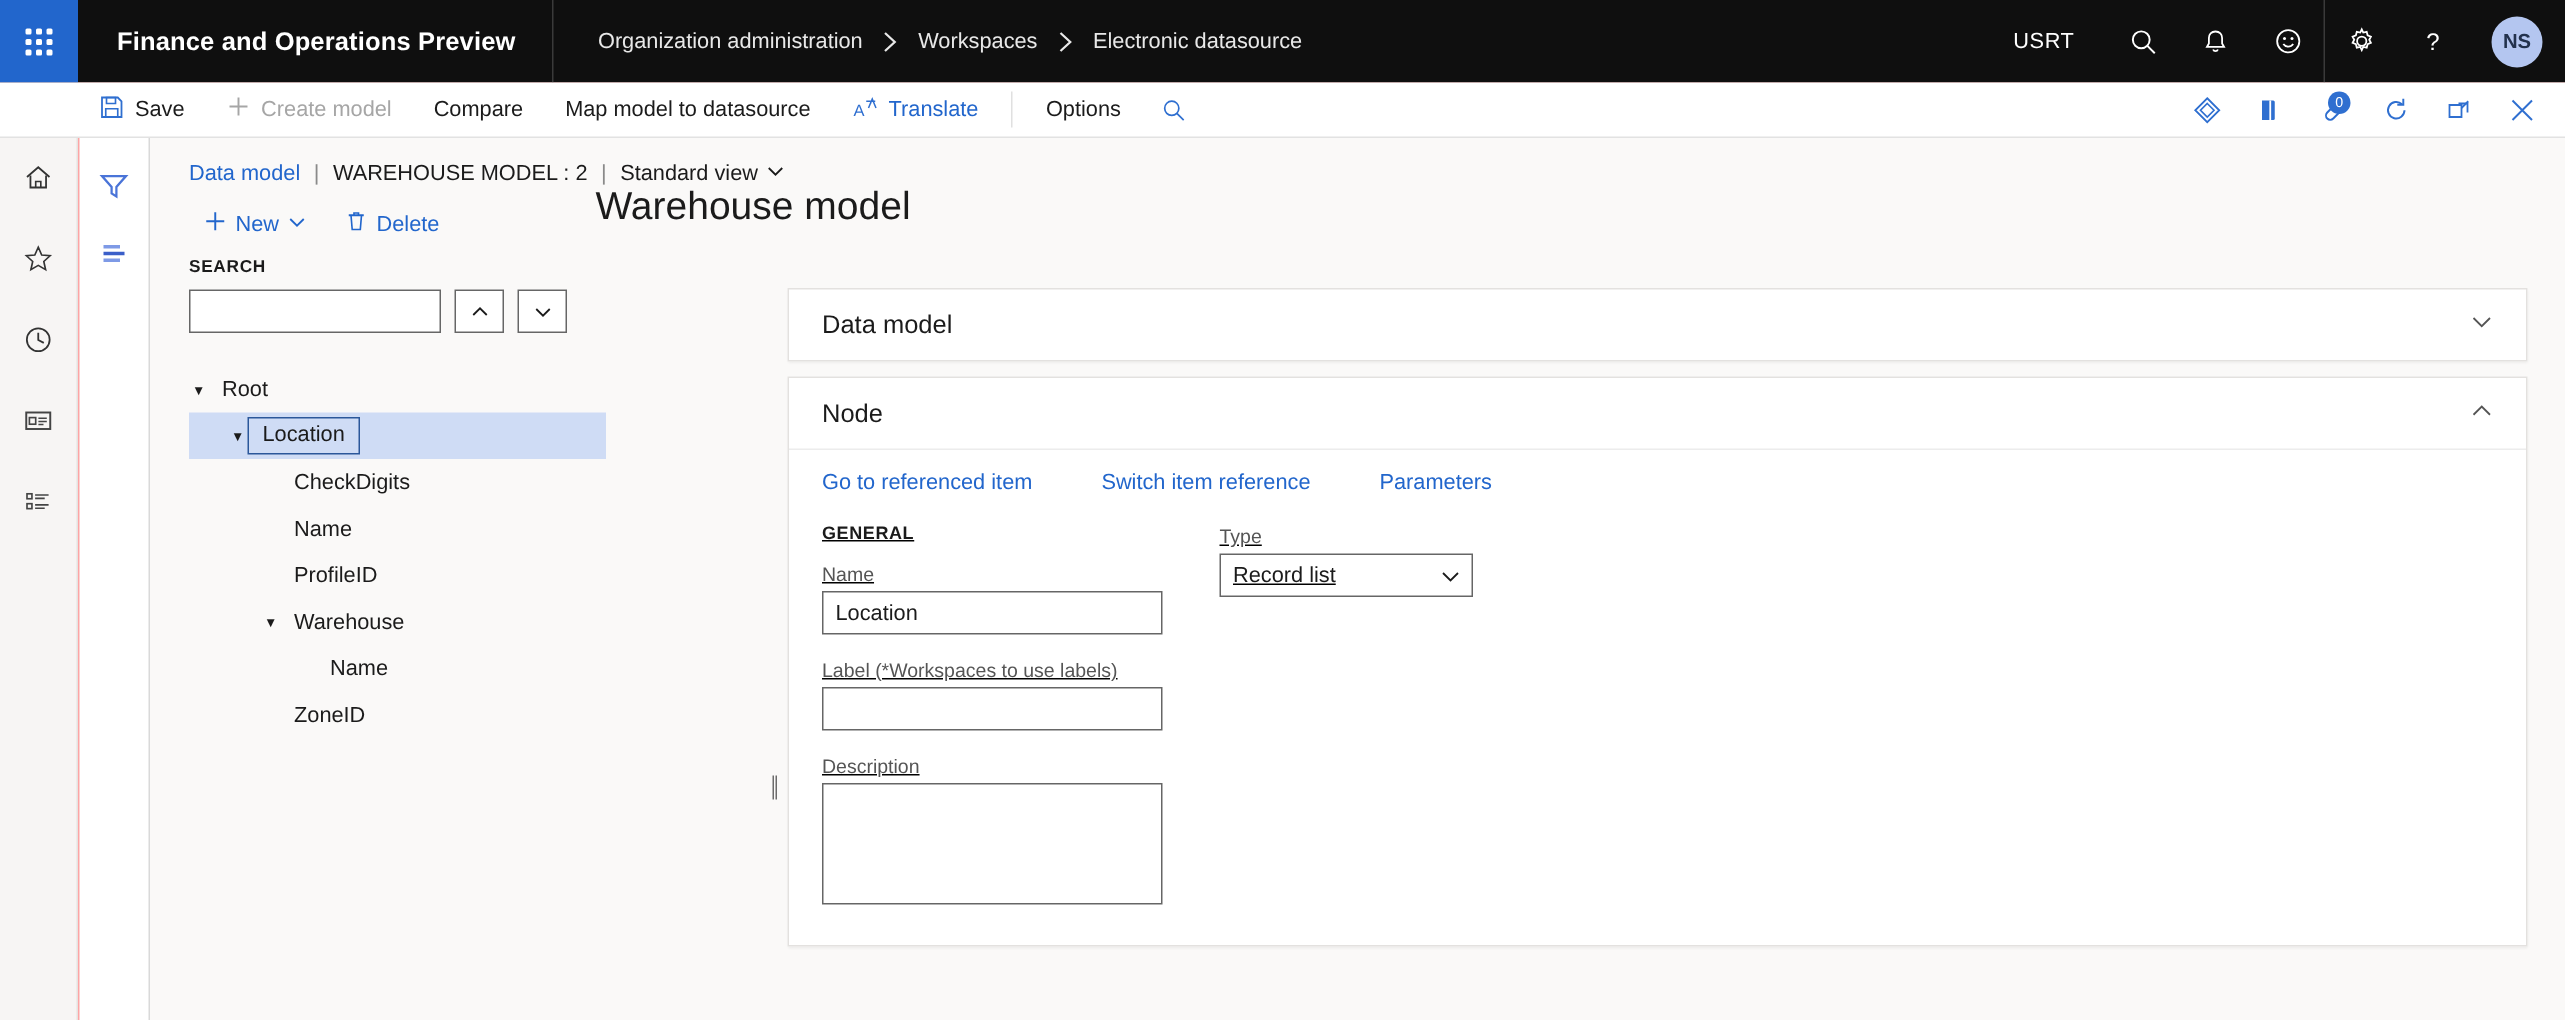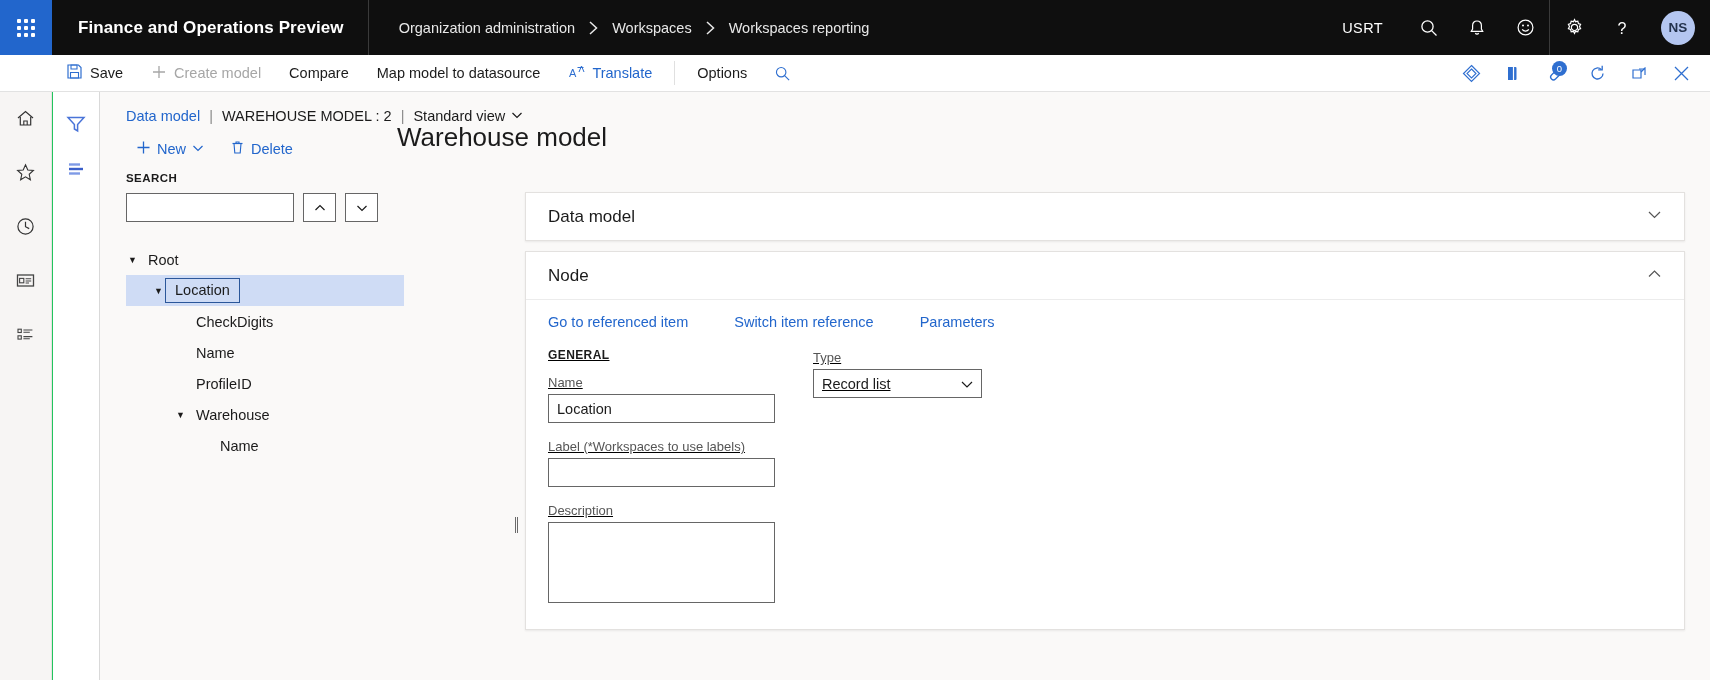--- a/index.html
+++ b/index.html
@@ -2,21 +2,21 @@
 <html><head>
 <meta charset="utf-8">
 <style>
   * { box-sizing: border-box; margin: 0; padding: 0; }
   html, body {
     width: 1710px; height: 680px;
     font-family: "Liberation Sans", sans-serif;
     background: #ffffff;
     overflow: hidden;
   }
-  .app { position: relative; width: 1710px; height: 680px; background:#22c55e; }
+  .app { position: relative; width: 1710px; height: 680px; background:#fca5a5; }
 
   
   .topbar {
     position:absolute; left:0; top:0; width:1710px; height:55px;
     background:#0f0f0f; display:flex; align-items:center;
   }
   .waffle {
     width:52px; height:55px; background:#2266cc;
     display:flex; align-items:center; justify-content:center;
     flex:0 0 52px; cursor:pointer;
@@ -248,21 +248,21 @@
         <svg width="11" height="16" viewBox="0 0 11 16">
             <path d="M2 2 L8.5 8 L2 14" fill="none" stroke="#e8e8e8" stroke-width="1.5"></path>
           </svg>
       </span>
       <span class="crumb">Workspaces</span>
       <span class="crumb-sep">
         <svg width="11" height="16" viewBox="0 0 11 16">
             <path d="M2 2 L8.5 8 L2 14" fill="none" stroke="#e8e8e8" stroke-width="1.5"></path>
           </svg>
       </span>
-      <span class="crumb">Workspaces reporting</span>
+      <span class="crumb">Electronic datasource</span>
     </div>
 
     <div class="top-right">
       <span class="top-co">USRT</span>
       <span class="topicon">
         <svg width="20" height="20" viewBox="0 0 20 20">
             <circle cx="8.5" cy="8.5" r="5.6" fill="none" stroke="#fff" stroke-width="1.3"></circle>
             <path d="M12.6 12.6 L17.5 17.5" stroke="#fff" stroke-width="1.3" fill="none"></path>
           </svg>
       </span>
@@ -531,20 +531,24 @@
           <span class="caret"></span>
           <span class="tlabel">ProfileID</span>
         </div>
         <div class="tnode indent1" style="padding-left:26px">
           <span class="caret" style="margin-left:22px">▼</span>
           <span class="tlabel">Warehouse</span>
         </div>
         <div class="tnode indent3">
           <span class="caret"></span>
           <span class="tlabel">Name</span>
+        </div>
+        <div class="tnode indent2">
+          <span class="caret"></span>
+          <span class="tlabel">ZoneID</span>
         </div>
       </div>
     </div>
 
     <div class="cards">
       <div class="card">
         <div class="card-head">
           <span>Data model</span>
           <span class="chev">
             <svg width="15" height="15" viewBox="0 0 15 15">

